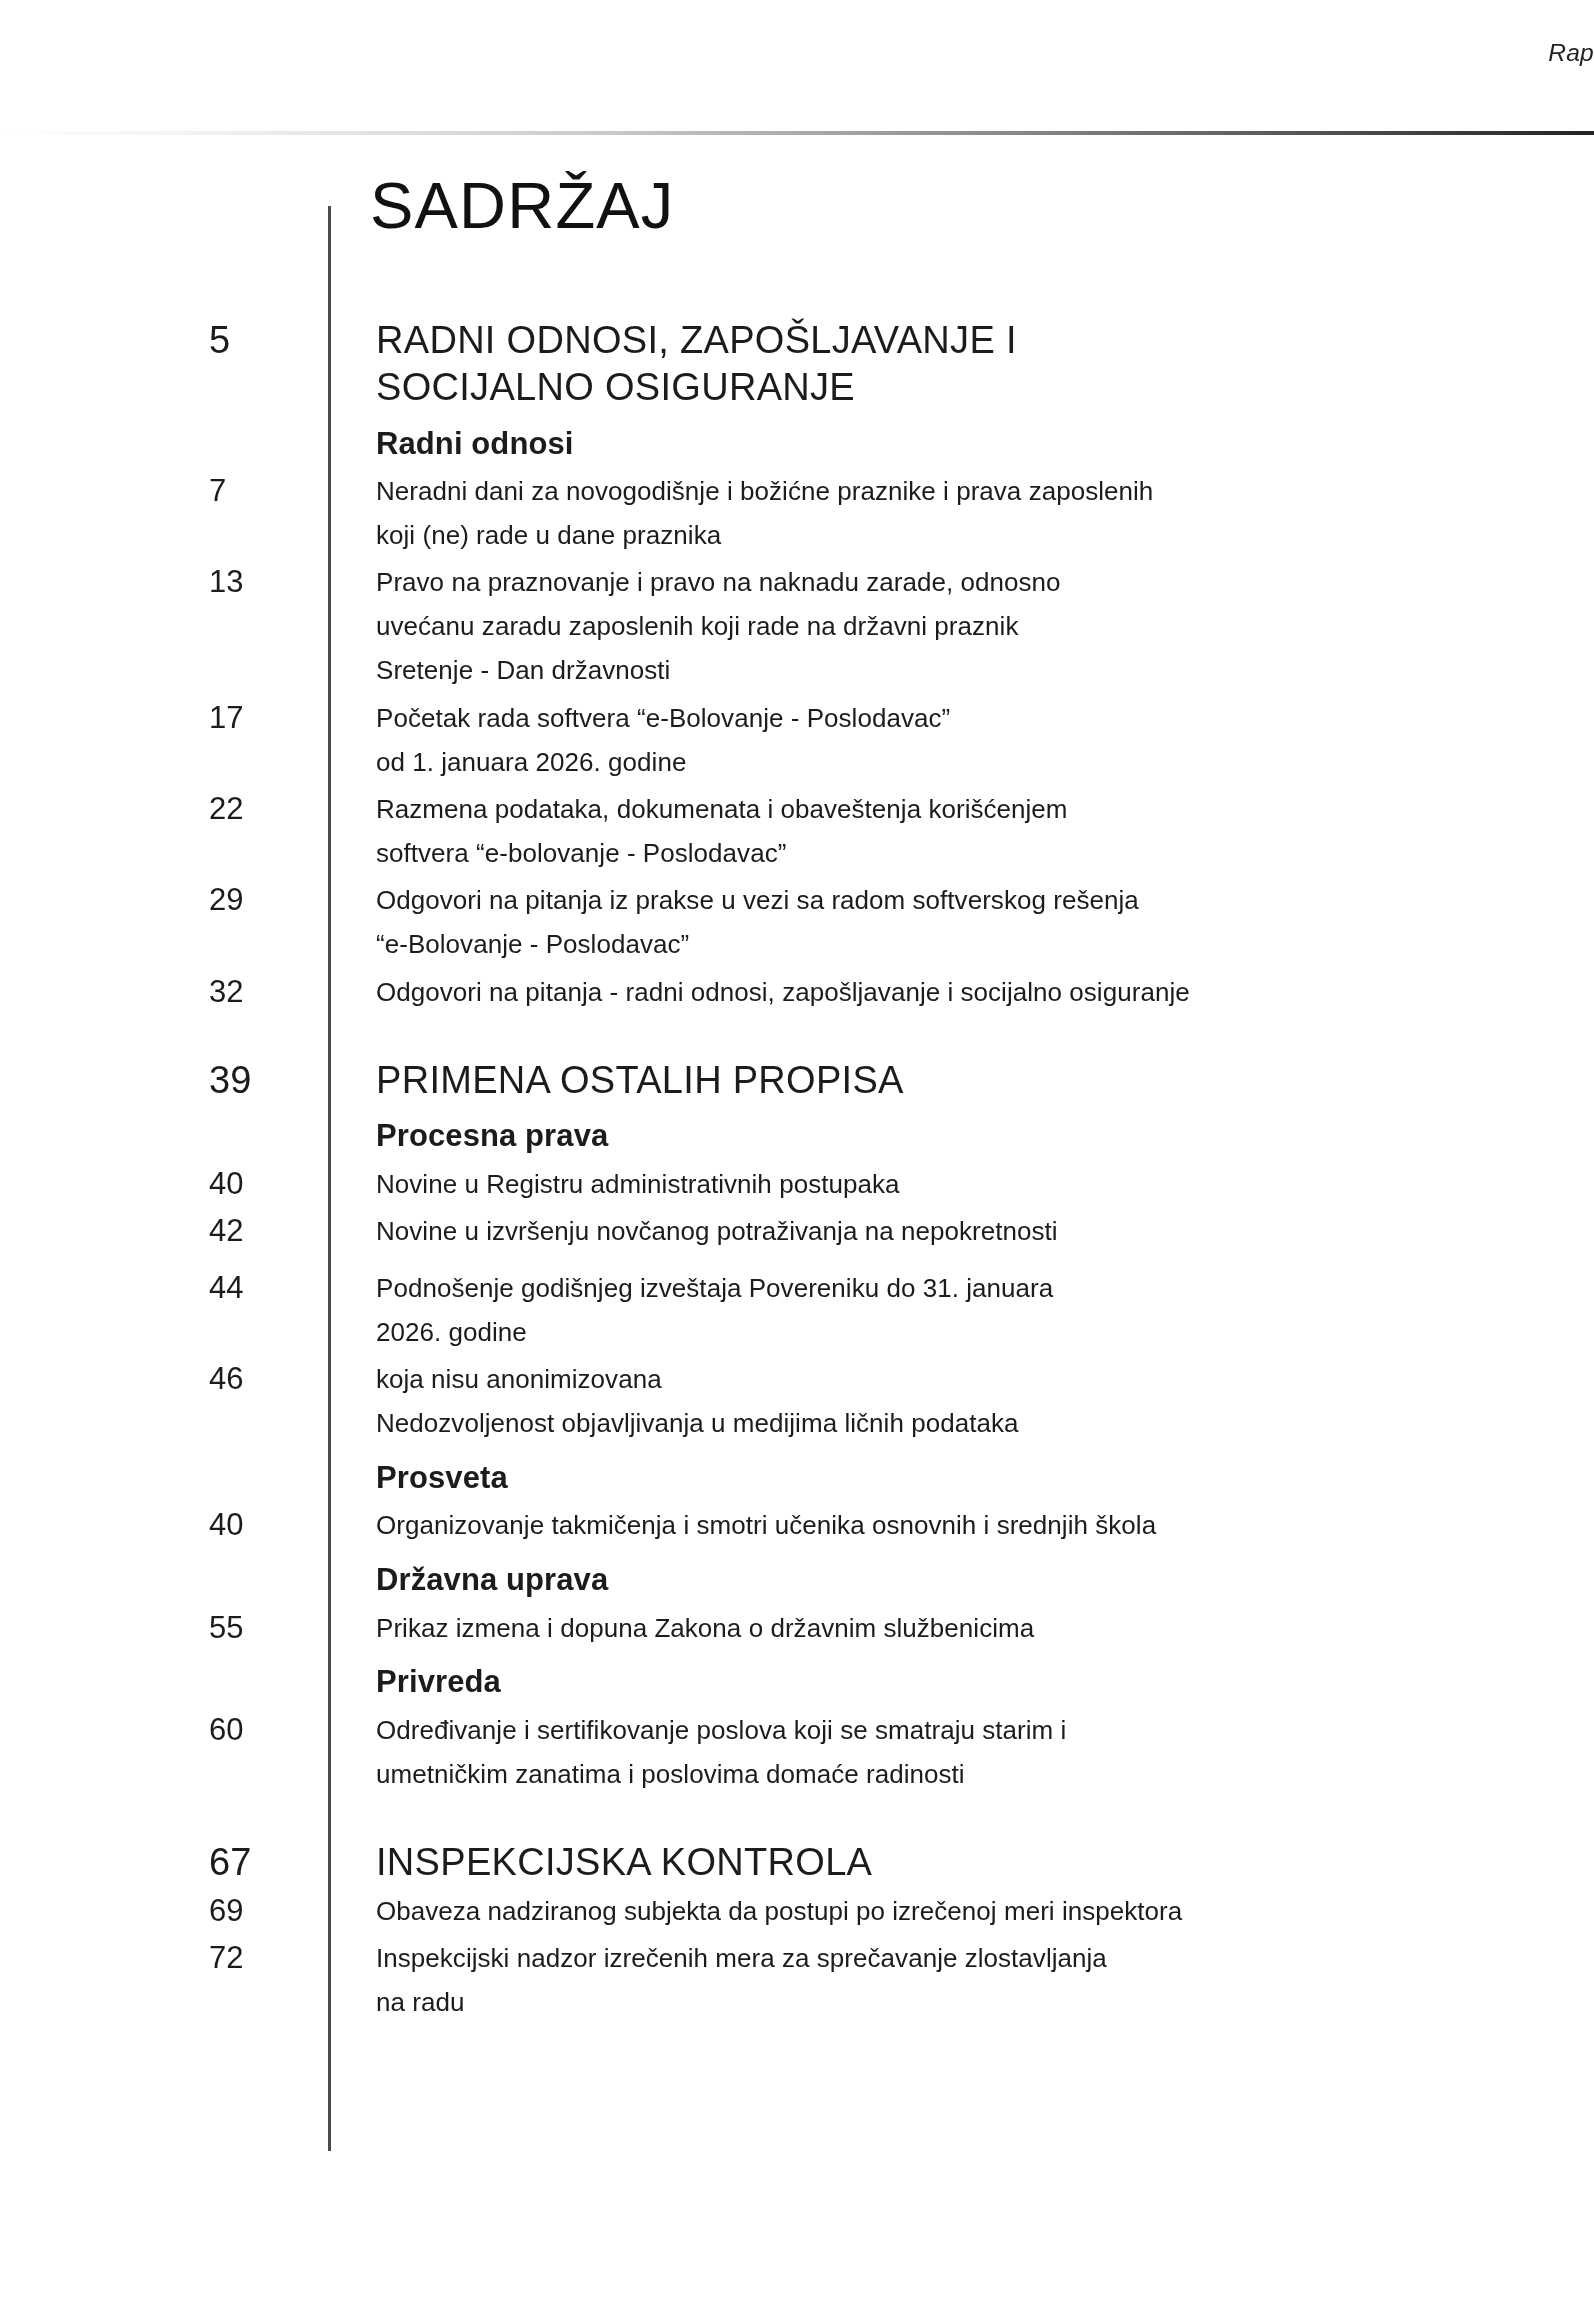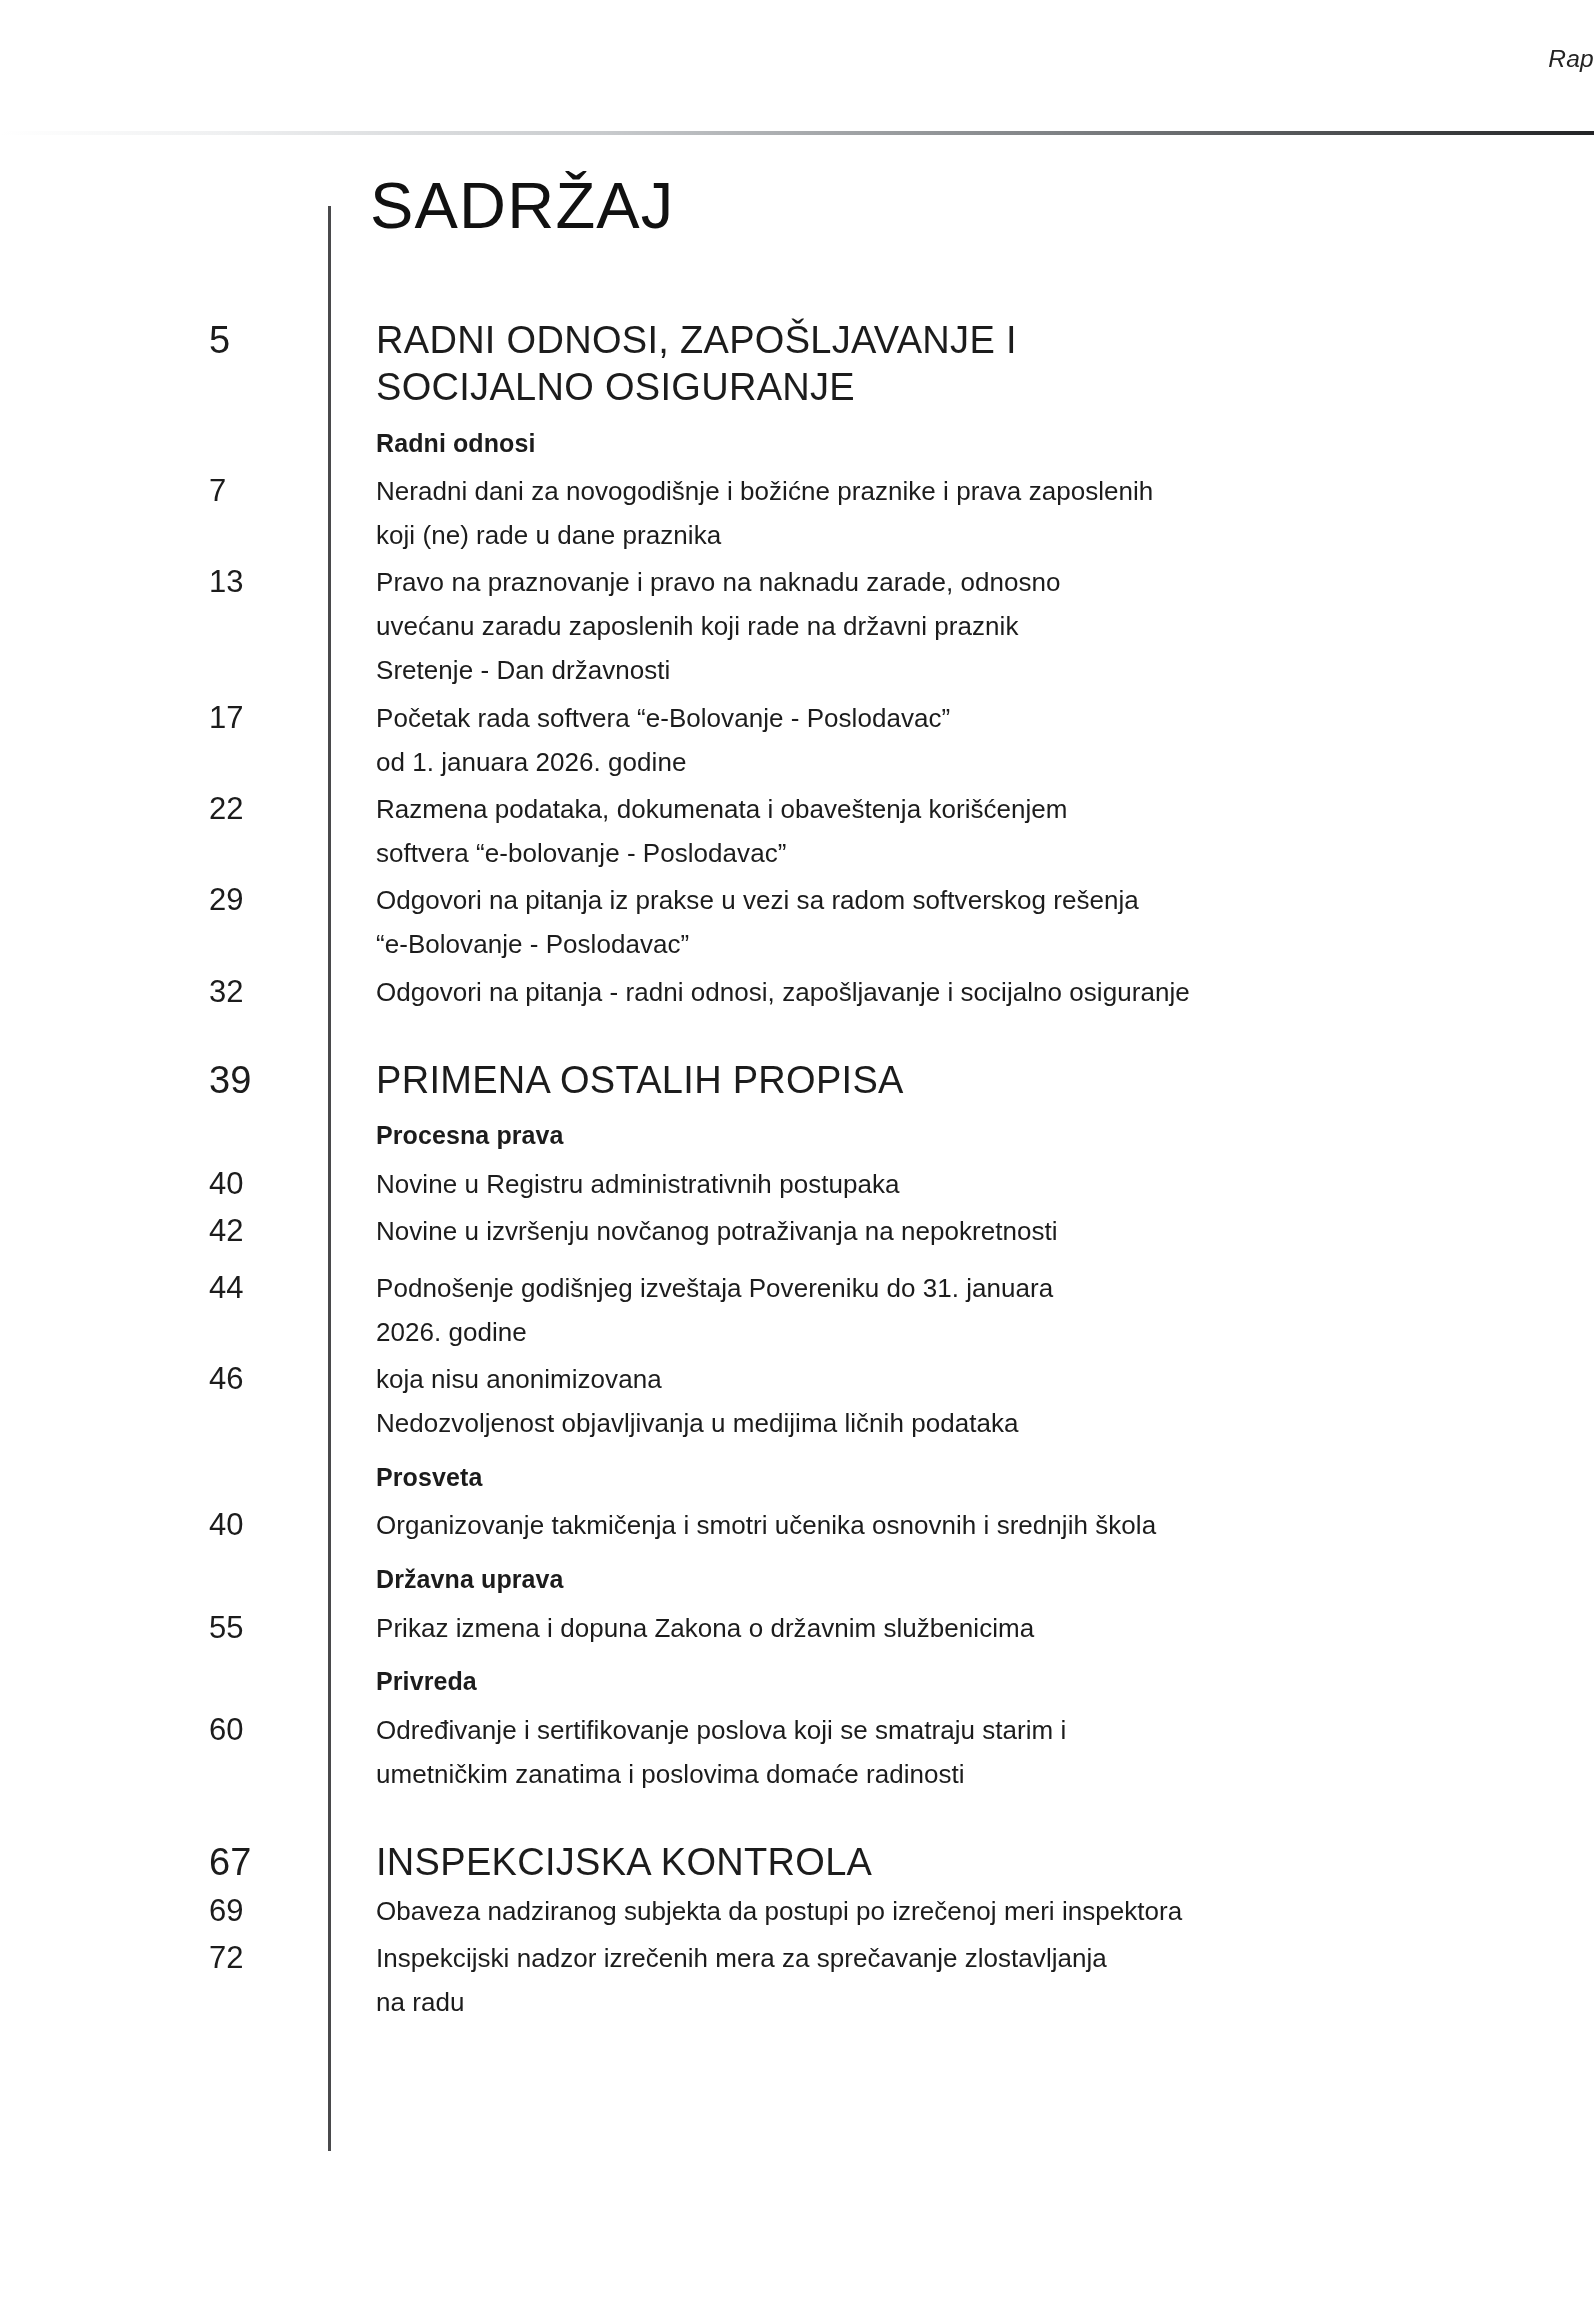--- a/index.html
+++ b/index.html
@@ -20,21 +20,21 @@
   #running-header {
     position: absolute;
     left: 0;
     top: 0;
     width: 1594px;
     height: 139px;
   }
   #running-header .rh-text {
     position: absolute;
     right: 0px;
-    top: 45px;
+    top: 39px;
     width: 1480px;
     text-align: right;
     font-style: italic;
     font-size: 24.5px;
     letter-spacing: 0.3px;
     color: #232323;
     font-stretch: condensed;
   }
   #running-header .rh-rule {
     position: absolute;
@@ -122,21 +122,21 @@
   .row.section .txt {
     font-size: 38px;
     line-height: 47px;
     letter-spacing: 0.3px;
     font-weight: 400;
   }
 
   
   .row.subhead .num { font-size: 33px; line-height: 45px; }
   .row.subhead .txt {
-    font-size: 25px;
+    font-size: 31px;
     line-height: 45px;
     font-weight: 700;
     letter-spacing: 0.1px;
   }
 
   
   .row.entry .num {
     font-size: 31px;
     line-height: 44px;
   }

